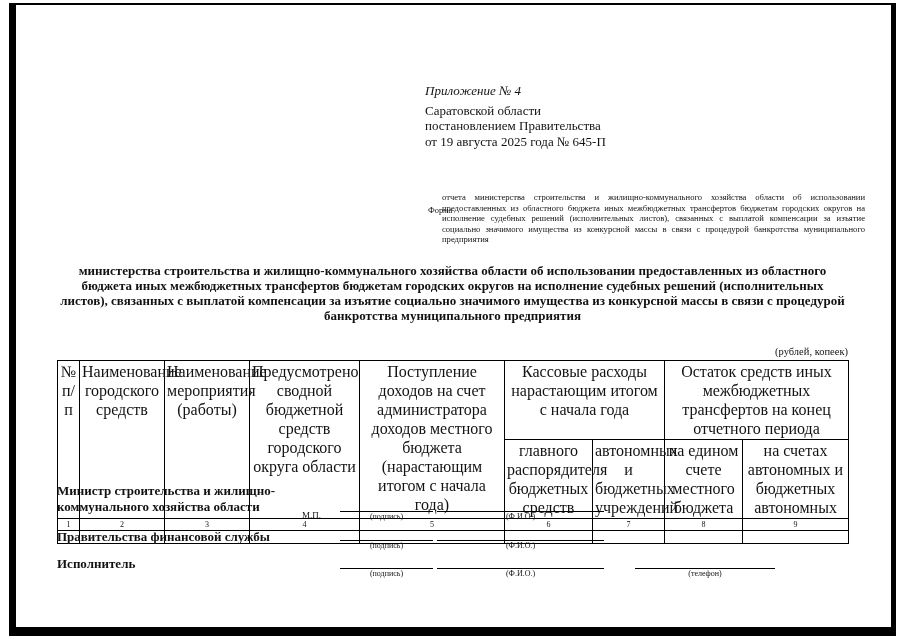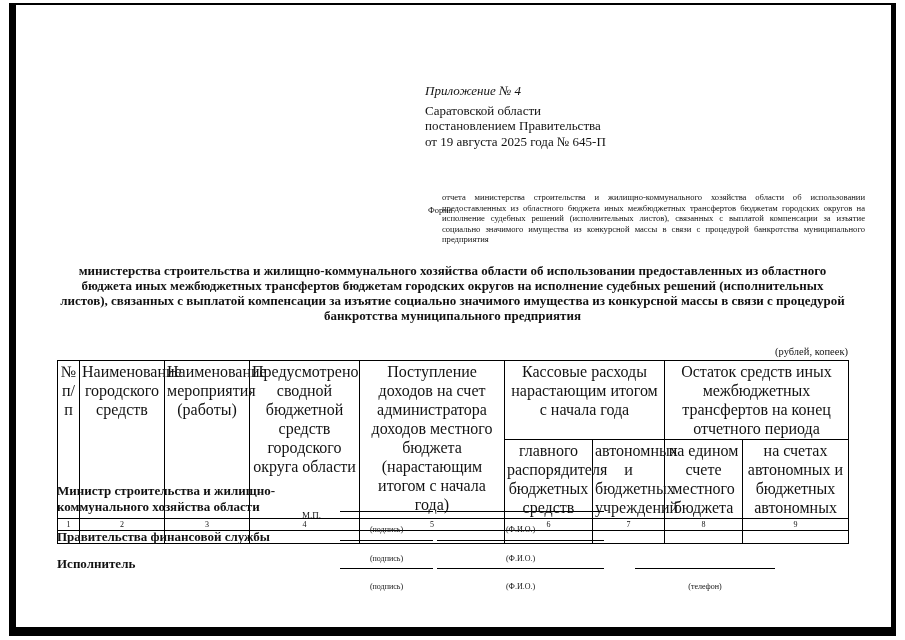--- a/index.html
+++ b/index.html
@@ -39,21 +39,21 @@
     padding:0; vertical-align:middle;
   }
   .report-table tr.empty-row td { height:13px; }
   .sig-title { font-weight:bold; font-size:13px; line-height:16px; }
   .sig-minister { left:57px; top:483px; width:258px; }
   .sig-finance { left:57px; top:529px; width:320px; }
   .sig-executor { left:57px; top:556px; width:200px; }
   .mp { left:302px; top:510px; font-size:9px; }
   .sig-line {
     position:absolute; border-top:1px solid #000;
-    text-align:center; font-size:8px; line-height:9px; padding-top:13px;
+    text-align:center; font-size:8px; line-height:9px; padding-top:0;
   }
 </style>
 </head>
 <body>
 
 <div class="page">
   <div class="scan-frame"></div>
 
   <div class="abs header-right">
     <div class="appendix">Приложение № 4</div>

